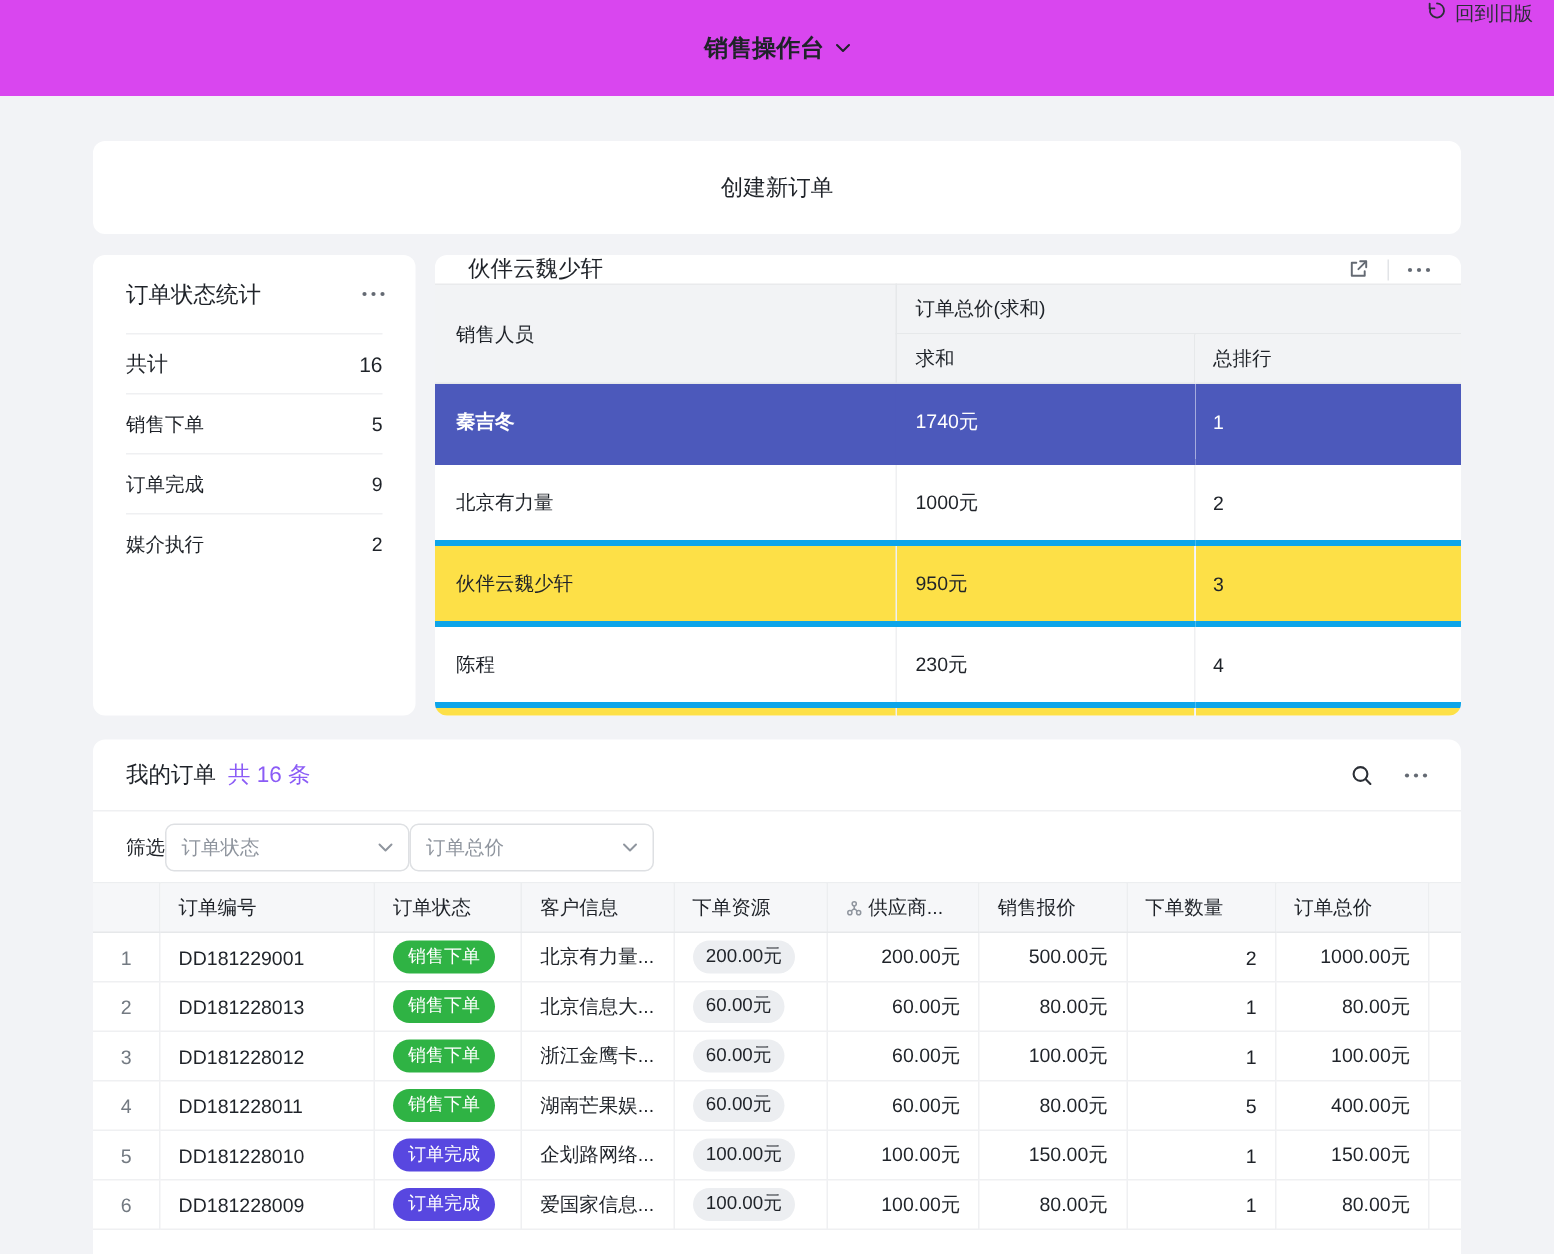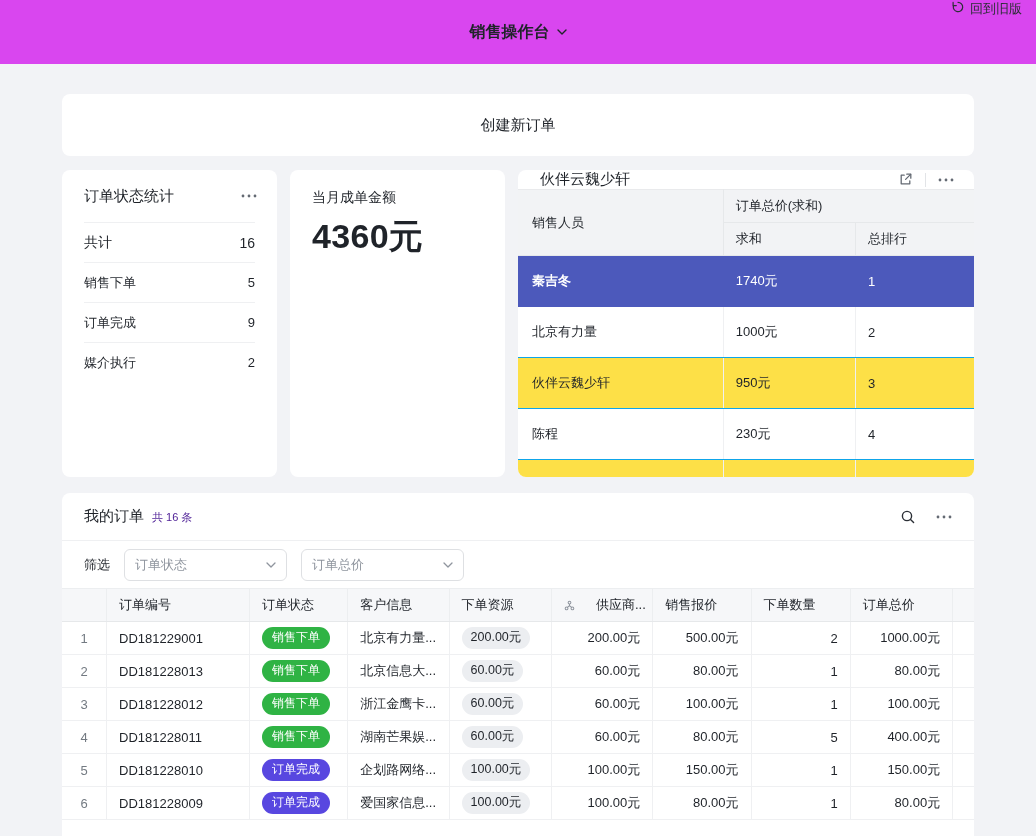--- a/index.html
+++ b/index.html
@@ -32,48 +32,48 @@
   
   .card-amount{width:215px;height:307px;padding:19px 22px}
   .amount-title{font-size:14px}
   .amount-value{font-size:34px;font-weight:700;margin-top:7px;letter-spacing:.3px}
   
   .card-ranking{flex:1;height:307px;display:flex;flex-direction:column}
   table{border-collapse:collapse;width:100%;table-layout:fixed}
   .rank-table th{background:#f2f3f5;font-weight:400;text-align:left;height:33px;padding:0 12px;font-size:13px;border-bottom:1px solid #e6e8ea;border-right:1px solid #e6e8ea;border-top:1px solid #e9eaec}
   .rank-table th.person{padding-left:14px}
   .rank-table tr>*:last-child{border-right:none}
-  .rank-table td{height:41px;padding:16px 12px;border-bottom:1px solid #0ea5e9;border-right:1px solid #eff0f2}
+  .rank-table td{height:41px;padding:16px 12px;border-bottom:4px solid #0ea5e9;border-right:1px solid #eff0f2}
   .rank-table td:first-child{padding-left:14px}
   .rank-table tbody tr:nth-child(2n+1):not(.rank-row-hl){background:#fde047}
   .rank-row-hl{background:#4c59bb;color:#fff}
   .rank-row-hl td{border-color:#4c59bb}
   .rank-row-hl .rk-name{font-weight:700}
   
   .orders-card{margin-top:16px;height:400px}
   .orders-head{height:48px;display:flex;align-items:center;justify-content:space-between;padding:0 22px;border-bottom:1px solid #eff0f2}
   .orders-title-wrap{display:flex;align-items:baseline;gap:8px}
   .orders-title-wrap h2{font-size:15px;font-weight:400}
-  .orders-count{font-size:11px;color:#4c1d95}
+  .orders-count{font-size:15px;color:#8b5cf6}
   .orders-actions{display:flex;align-items:center;gap:20px;color:#2b2f36}
-  .filter-row{height:47px;display:flex;align-items:center;gap:14px;padding:0 22px}
+  .filter-row{height:47px;display:flex;align-items:center;padding:0 22px}
   .filter-label{font-size:13px}
   .select{width:163px;height:32px;border:1px solid #dee0e3;border-radius:6px;background:#fff;display:flex;align-items:center;justify-content:space-between;padding:0 10px;cursor:pointer}
   .select .ph{color:#8f959e;font-size:13px}
   .select .icon{color:#8f959e}
   .orders-table th{background:#f6f7f9;font-weight:400;text-align:left;height:33px;padding:0 12px;font-size:13px;border-bottom:1px solid #e6e8ea;border-right:1px solid #eceef0;border-top:1px solid #eceef0}
   .orders-table td{height:33px;padding:0 12px;font-size:13px;border-bottom:1px solid #eff0f2;border-right:1px solid #eff0f2;background:#fff}
   .orders-table tr>*:last-child{border-right:none}
   .col-idx{text-align:center;color:#737a82;padding:0 4px !important}
   .num{text-align:right}
   .pill{display:inline-block;padding:3px 10px 4px;border-radius:11px;color:#fff;font-size:12px;line-height:15px;white-space:nowrap}
   .pill-green{background:#2fb344}
   .pill-purple{background:#5847e0}
   .tag{display:inline-block;padding:3px 9px 4px;border-radius:11px;background:#eceef1;color:#1f2329;font-size:12.5px;line-height:15px;white-space:nowrap}
-  .supplier-h{display:inline-flex;align-items:center;gap:21px}
+  .supplier-h{display:inline-flex;align-items:center;gap:4px}
   .supplier-h .icon{color:#8f959e}
   td,th{overflow:hidden;white-space:nowrap}
 </style>
 </head>
 <body>
 
 <header class="topbar">
   <div class="topbar-title">
     <span>销售操作台</span>
     <span class="icon">
@@ -125,24 +125,20 @@
           <span>订单完成</span>
           <span>9</span>
         </div>
         <div class="status-row">
           <span>媒介执行</span>
           <span>2</span>
         </div>
       </div>
     </section>
 
-    <section class="card card-amount">
-      <div class="amount-title">当月成单金额</div>
-      <div class="amount-value">4360元</div>
-    </section>
 
     <section class="card card-ranking">
       <div class="card-head">
         <h2>伙伴云魏少轩</h2>
         <div class="head-actions">
           <span class="icon-btn">
             <svg width="15" height="15" viewBox="0 0 15 15" fill="none" stroke="#646a73" stroke-width="1.3" stroke-linecap="round" stroke-linejoin="round">
               <path d="M6.2 3.2H3.2v8.6h8.6V8.8"></path>
                 <path d="M8.8 2.2h4v4"></path>
                 <path d="M12.6 2.4L7.6 7.4"></path>

